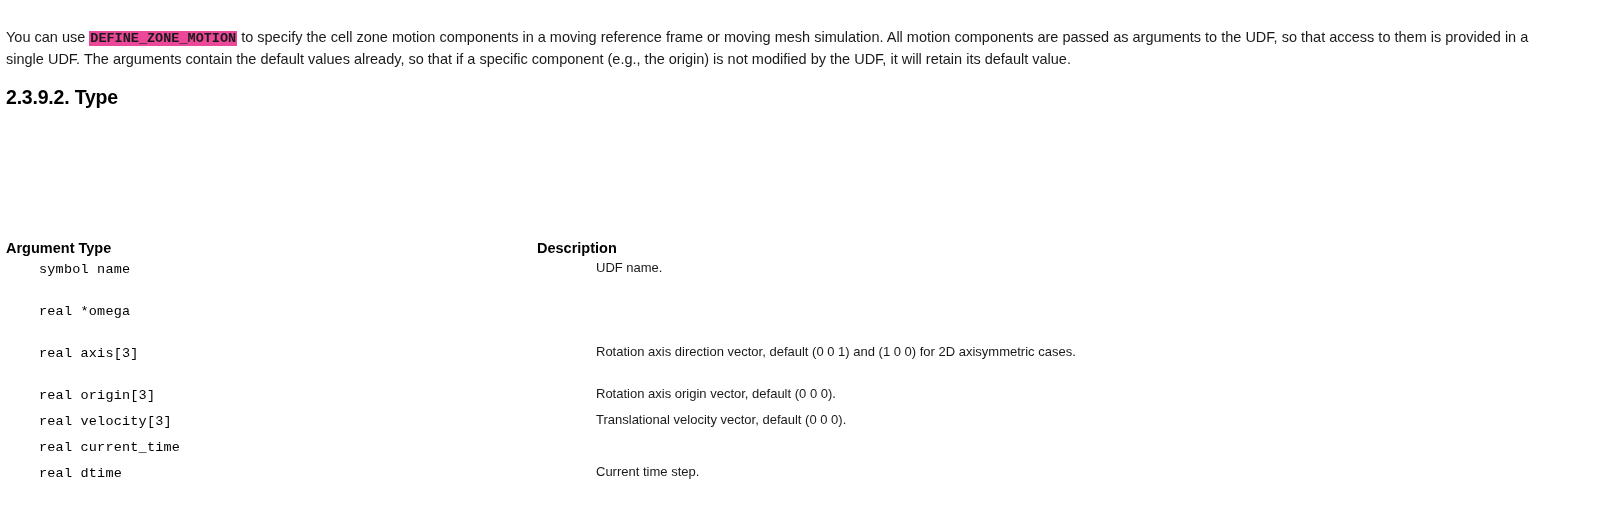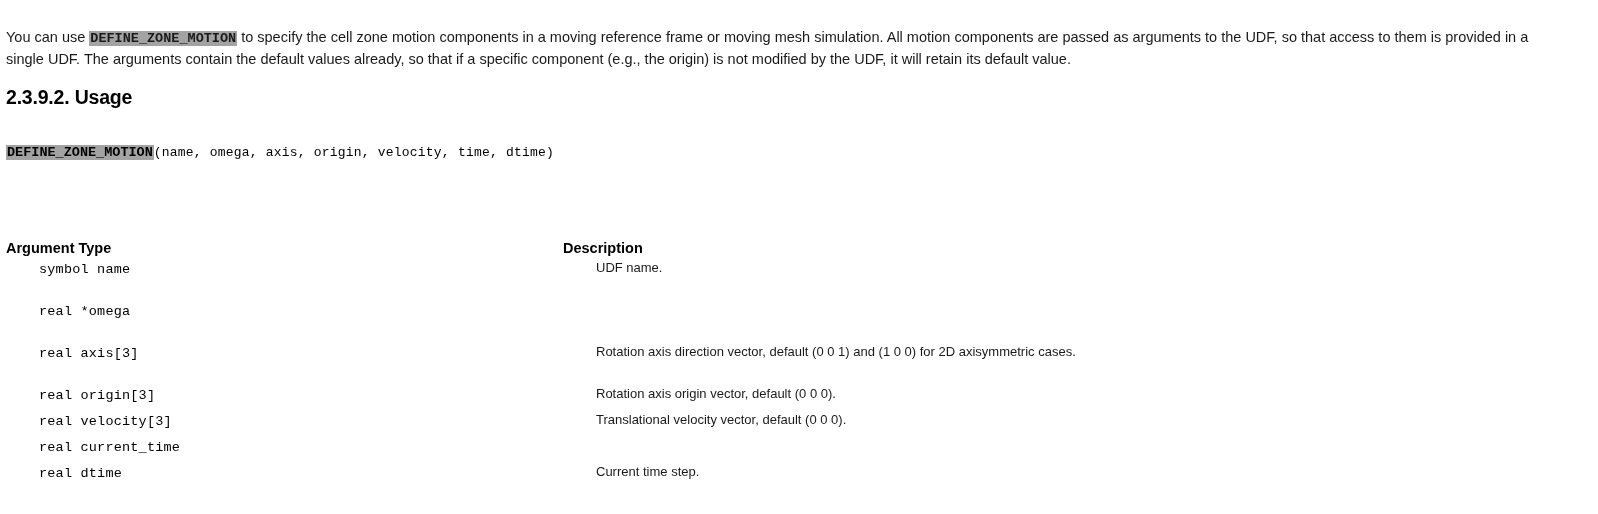--- a/index.html
+++ b/index.html
@@ -24,21 +24,21 @@
   .intro {
     position: absolute;
     left: 6px;
     top: 12px;
     width: 1556px;
     font-size: 14.5px;
     line-height: 21px;
     color: #1a1a1a;
   }
   .hl {
-    background: #a3a3a3;
+    background: #ec4899;
     font-family: "Liberation Mono", "DejaVu Sans Mono", monospace;
     font-weight: bold;
     font-size: 13.5px;
     padding: 0 1px;
   }
   h2.section-title {
     position: absolute;
     left: 6px;
     top: 86px;
     margin: 0;
@@ -76,21 +76,21 @@
     width: 1000px;
   }
   .hdr {
     position: absolute;
     top: 0;
     font-size: 14.5px;
     font-weight: bold;
     margin-top: 22px;
   }
   .hdr.arg { left: 0; }
-  .hdr.desc { left: 557px; }
+  .hdr.desc { left: 531px; }
   .arg-cell {
     font-family: "Liberation Mono", "DejaVu Sans Mono", monospace;
     font-size: 13.5px;
     letter-spacing: 0.2px;
     color: #000000;
   }
   .desc-cell {
     font-size: 13px;
     color: #1a1a1a;
   }
@@ -102,23 +102,22 @@
     margin-left: 33px;
   }
 </style>
 </head>
 <body>
 
 <div class="page">
 
   <p class="intro"><span>You can use </span><span class="hl">DEFINE_ZONE_MOTION</span><span> to specify the cell zone motion components in a moving reference frame or moving mesh simulation. All motion components are passed as arguments to the UDF, so that access to them is provided in a single UDF. The arguments contain the default values already, so that if a specific component (e.g., the origin) is not modified by the UDF, it will retain its default value.</span></p>
 
-  <h2 class="section-title">2.3.9.2. Usage</h2>
+  <h2 class="section-title">2.3.9.2. Type</h2>
 
-  <div class="signature"><span class="hl">DEFINE_ZONE_MOTION</span><span class="sig-args">(name, omega, axis, origin, velocity, time, dtime)</span></div>
 
   <div class="table">
     <div class="hdr arg">Argument Type</div>
     <div class="hdr desc">Description</div>
 
     <div class="trow" style="top:44px">
       <div class="col-arg arg-cell">symbol name</div>
       <div class="col-desc desc-cell" style="top:-2px;position:absolute">UDF name.</div>
     </div>
 

